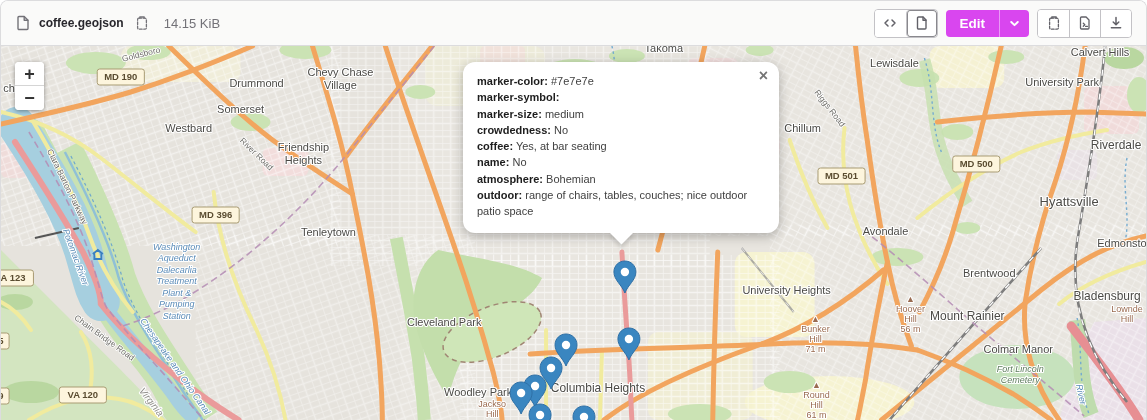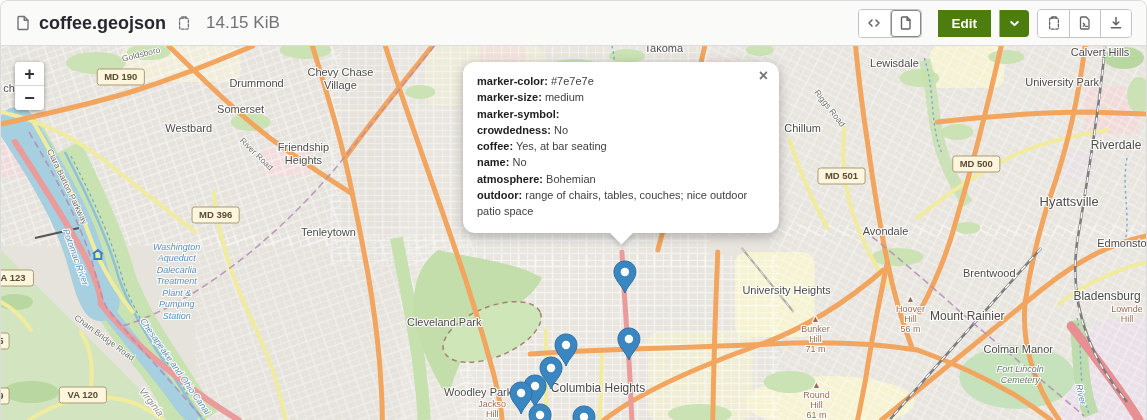--- a/index.html
+++ b/index.html
@@ -1,34 +1,34 @@
 <!DOCTYPE html>
 <html><head>
 <meta charset="utf-8">
 <style>
   html,body{margin:0;padding:0;background:#fff;font-family:"Liberation Sans",sans-serif;}
   .panel{width:1147px;height:420px;box-sizing:border-box;border:1px solid #dcdcde;border-bottom:none;border-radius:8px 8px 0 0;overflow:hidden;background:#fff;}
   
   .file-header{height:45px;box-sizing:border-box;display:flex;align-items:center;gap:8px;
     padding:0 14px 0 14px;background:#fafaf9;border-bottom:1px solid #dcdcde;}
-  .file-header .fname{font-size:18px;color:#28272d;font-weight:bold;}
-  .file-header .fsize{font-size:17px;color:#737278;margin-left:4px;}
+  .file-header .fname{font-size:12px;color:#28272d;font-weight:bold;}
+  .file-header .fsize{font-size:13px;color:#737278;margin-left:4px;}
   .icon{display:inline-flex;align-items:center;justify-content:center;}
   .icon svg{display:block;}
   .iconbtn{background:none;border:none;padding:2px;cursor:pointer;display:inline-flex;}
   .spacer{flex:1;}
   .seg-group{display:flex;align-items:stretch;height:27px;border:1px solid #c3c2c6;border-radius:4px;background:#fff;overflow:hidden;}
   .seg-group button{border:none;background:#fff;display:flex;align-items:center;justify-content:center;
     font-family:"Liberation Sans",sans-serif;font-size:13.5px;color:#333238;padding:0 13px;cursor:pointer;}
   .seg-group button + button{border-left:1px solid #c3c2c6;}
   .seg-group button.iconseg{width:31px;padding:0;}
   .seg-group button.selected{box-shadow:inset 0 0 0 1px #89888d;border-radius:4px;}
   .split-btn{display:flex;height:27px;border-radius:4px;overflow:hidden;}
-  .split-btn button{border:none;background:#4d7c0f;color:#fff;font-family:"Liberation Sans",sans-serif;
-    font-size:13.5px;font-weight:600;display:flex;align-items:center;justify-content:center;cursor:pointer;margin-left:8px;}
+  .split-btn button{border:none;background:#d946ef;color:#fff;font-family:"Liberation Sans",sans-serif;
+    font-size:13.5px;font-weight:600;display:flex;align-items:center;justify-content:center;cursor:pointer;}
   .split-btn .main{padding:0 14px;}
   .split-btn .caret{width:30px;border-left:1px solid rgba(255,255,255,.45);}
   
   .map{position:relative;width:100%;height:374px;background:#e9e6e0;overflow:hidden;cursor:grab;}
   .map svg.base{position:absolute;left:0;top:0;width:100%;height:100%;}
   text.lbl{text-anchor:middle;paint-order:stroke;stroke:#fff;stroke-width:2.2px;stroke-linejoin:round;
     font-family:"Liberation Sans",sans-serif;}
   text.place{fill:#4b4a46;font-size:11px;}
   text.road{fill:#6d6c67;font-size:8.5px;stroke-width:1.6px;}
   text.water{fill:#5b8cb8;font-size:9px;font-style:italic;}
@@ -368,22 +368,22 @@
 
     <div class="zoom-ctl">
       <button>+</button>
       <button>−</button>
     </div>
 
     <div class="popup">
       <button class="popup-close">×</button>
       <div class="popup-body" id="popup-body">
           <div class="prop"><b>marker-color:</b> #7e7e7e</div>
+          <div class="prop"><b>marker-symbol:</b> </div>
           <div class="prop"><b>marker-size:</b> medium</div>
-          <div class="prop"><b>marker-symbol:</b> </div>
           <div class="prop"><b>crowdedness:</b> No</div>
           <div class="prop"><b>coffee:</b> Yes, at bar seating</div>
           <div class="prop"><b>name:</b> No</div>
           <div class="prop"><b>atmosphere:</b> Bohemian</div>
           <div class="prop"><b>outdoor:</b> range of chairs, tables, couches; nice outdoor patio space</div>
         </div>
       <div class="popup-tail"></div>
     </div>
   </div>
 </div>

